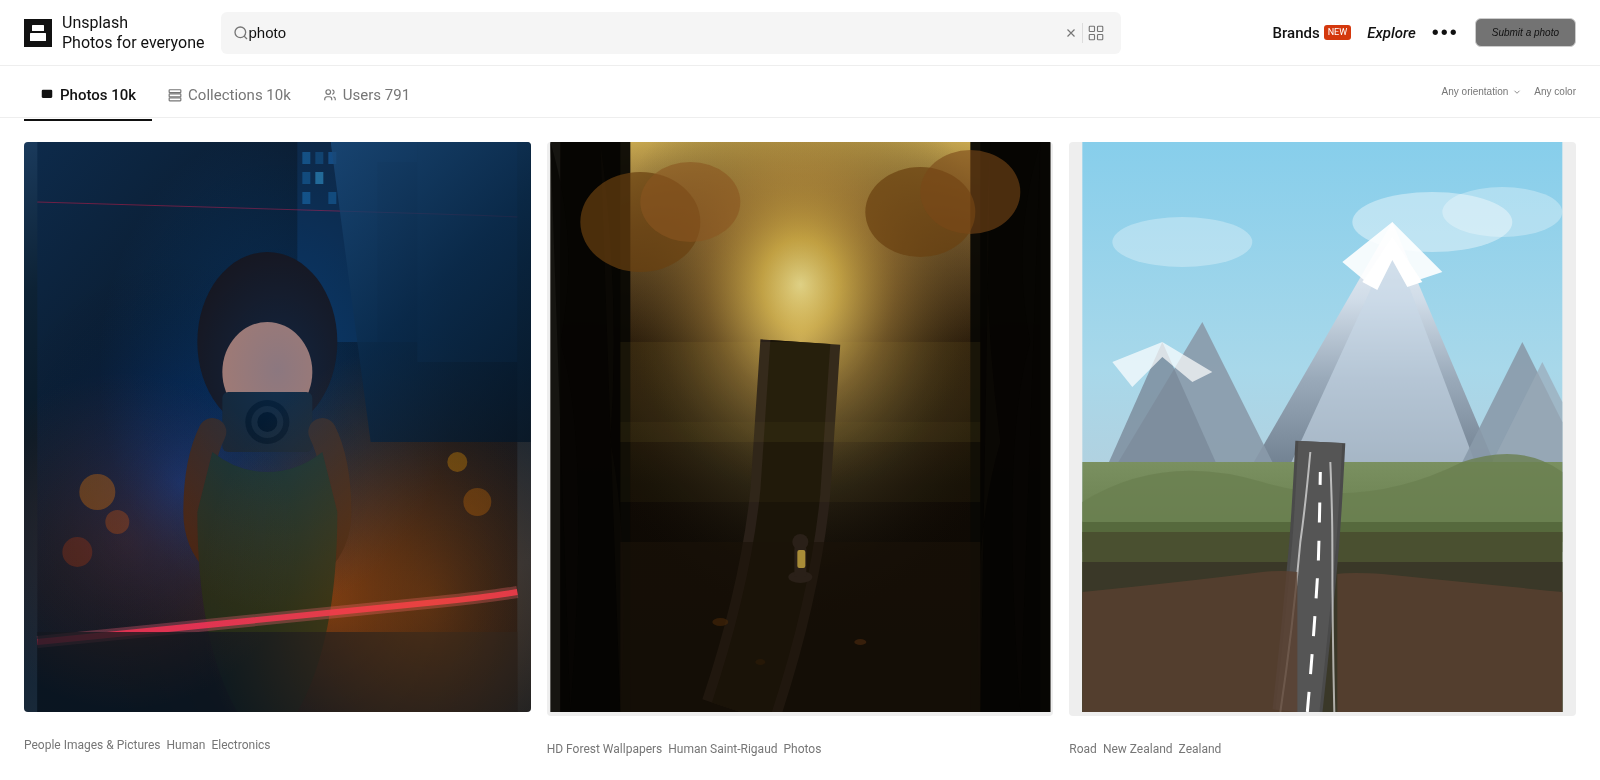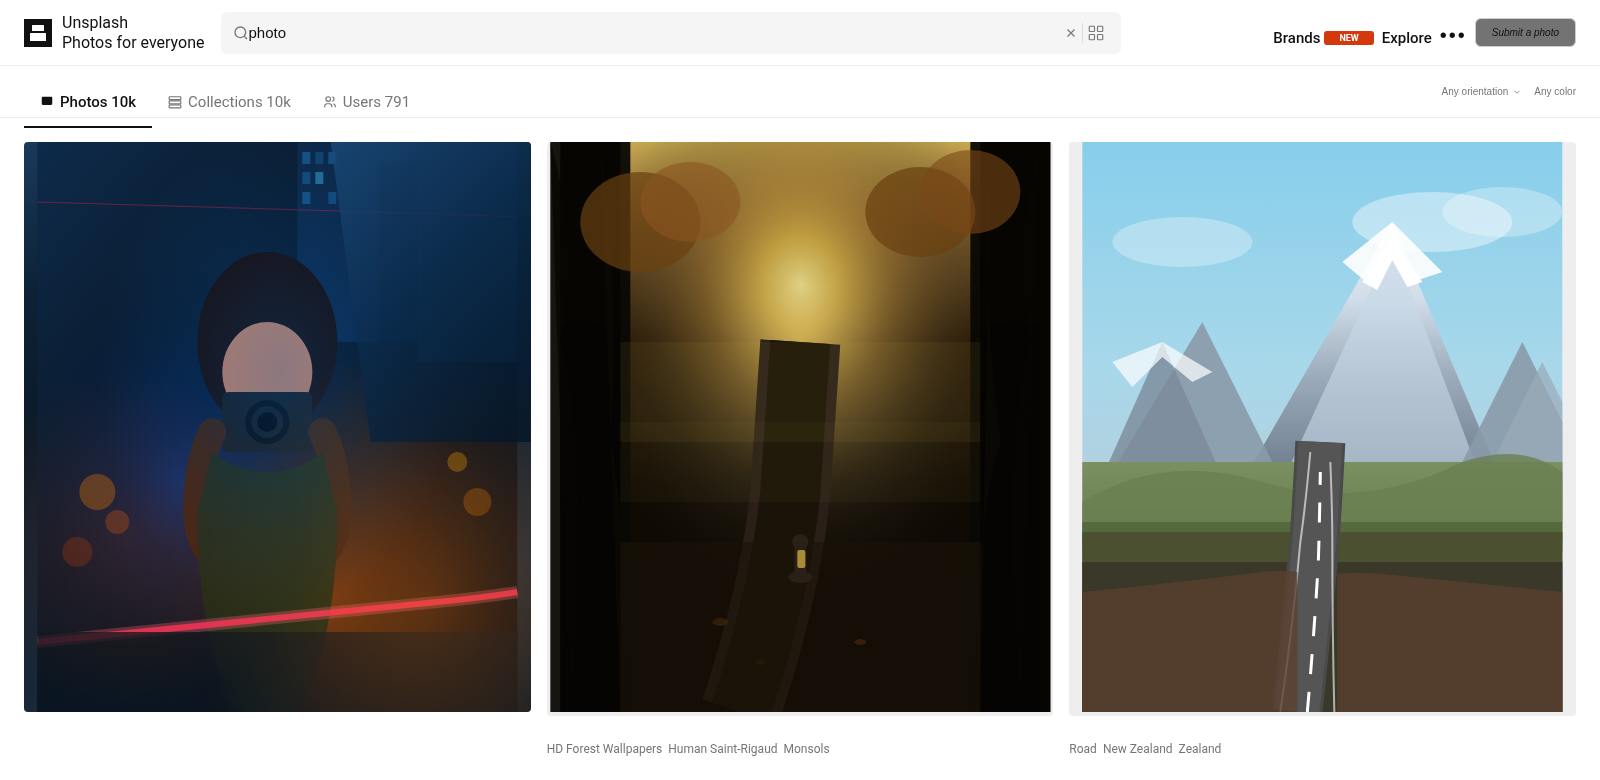--- a/index.html
+++ b/index.html
@@ -67,49 +67,50 @@
       border: none;
       cursor: pointer;
       color: #767676;
       display: flex;
       align-items: center;
       padding: 4px;
     }
 
     .header-right {
       display: flex;
-      align-items: flex-end;
-      gap: 8px;
+      align-items: center;
+      gap: 16px;
       margin-left: auto;
       flex-shrink: 0;
     }
     .brands-link {
       display: flex;
       align-items: center;
       gap: 4px;
       text-decoration: none;
       color: #111;
       font-size: 15px;
       font-weight: 500;
     }
     .new-badge {
       background: #d4380d;
       color: #fff;
       font-size: 9px;
-      font-weight: 700;
-      padding: 1px 15px;
+      font-weight: 400;
+      padding: 1px 4px;
       border-radius: 3px;
       text-transform: uppercase;
       line-height: 1.4;
     }
     .explore-link {
       text-decoration: none;
       color: #111;
       font-size: 15px;
       font-weight: 500;
+      font-style: italic;
     }
     .more-btn {
       background: none;
       border: none;
       cursor: pointer;
       font-size: 20px;
       color: #111;
       letter-spacing: 2px;
       display: flex;
       align-items: center;
@@ -140,21 +141,21 @@
       align-items: center;
       gap: 6px;
       padding: 0 16px;
       height: 100%;
       cursor: pointer;
       font-size: 15px;
       color: #767676;
       text-decoration: none;
       border-bottom: 2px solid transparent;
       position: relative;
-      top: 11px;
+      top: 4px;
     }
     .tab.active {
       color: #111;
       border-bottom: 2px solid #111;
       font-weight: 500;
     }
     .tab-icon { display: flex; align-items: center; }
 
     .filters-right {
       margin-left: auto;
@@ -405,20 +406,25 @@
             <path d="M160 370 Q160 500 200 570 L260 570 Q300 500 300 370 L285 310 Q260 330 230 330 Q200 330 175 310 Z" fill="#1a2a1a"></path>
 
             <path d="M0 500 Q200 480 400 460 Q450 455 480 450" stroke="#ff1a4a" stroke-width="6" fill="none" opacity="0.8"></path>
             <path d="M0 500 Q200 480 400 460 Q450 455 480 450" stroke="#ff6688" stroke-width="12" fill="none" opacity="0.3"></path>
 
             <rect x="0" y="490" width="480" height="80" fill="#0a1520" opacity="0.8"></rect>
 
             <path d="M0 500 Q200 480 400 460 Q450 455 480 450" stroke="#ff1a4a" stroke-width="3" fill="none" opacity="0.4" transform="translate(0,60) scale(1,-0.3) translate(0,-500)"></path>
           </svg>
         </div>
+      </div>
+      <div class="photo-tags">
+        <a class="photo-tag" href="#">People Images &amp; Pictures</a>
+        <a class="photo-tag" href="#">Human</a>
+        <a class="photo-tag" href="#">Electronics</a>
       </div>
     </div>
 
     <div class="photo-col">
       <div class="photo-card">
         <div class="photo-card-inner">
           <svg width="100%" height="570" viewBox="0 0 480 570" xmlns="http://www.w3.org/2000/svg">
             <defs>
               <linearGradient id="forestBg" x1="0" y1="0" x2="0" y2="1">
                 <stop offset="0%" stop-color="#c8a850"></stop>
@@ -476,21 +482,21 @@
             <circle cx="240" cy="400" r="8" fill="#2a2018"></circle>
 
             <rect x="60" y="200" width="360" height="100" fill="#c0a040" opacity="0.08"></rect>
             <rect x="60" y="280" width="360" height="80" fill="#a08030" opacity="0.06"></rect>
           </svg>
         </div>
       </div>
       <div class="photo-tags">
         <a class="photo-tag" href="#">HD Forest Wallpapers</a>
         <a class="photo-tag" href="#">Human Saint-Rigaud</a>
-        <a class="photo-tag" href="#">Monsols</a>
+        <a class="photo-tag" href="#">Photos</a>
       </div>
     </div>
 
     <div class="photo-col">
       <div class="photo-card">
         <div class="photo-card-inner">
           <svg width="100%" height="570" viewBox="0 0 480 570" xmlns="http://www.w3.org/2000/svg">
             <defs>
               <linearGradient id="skyGrad" x1="0" y1="0" x2="0" y2="1">
                 <stop offset="0%" stop-color="#87ceeb"></stop>

